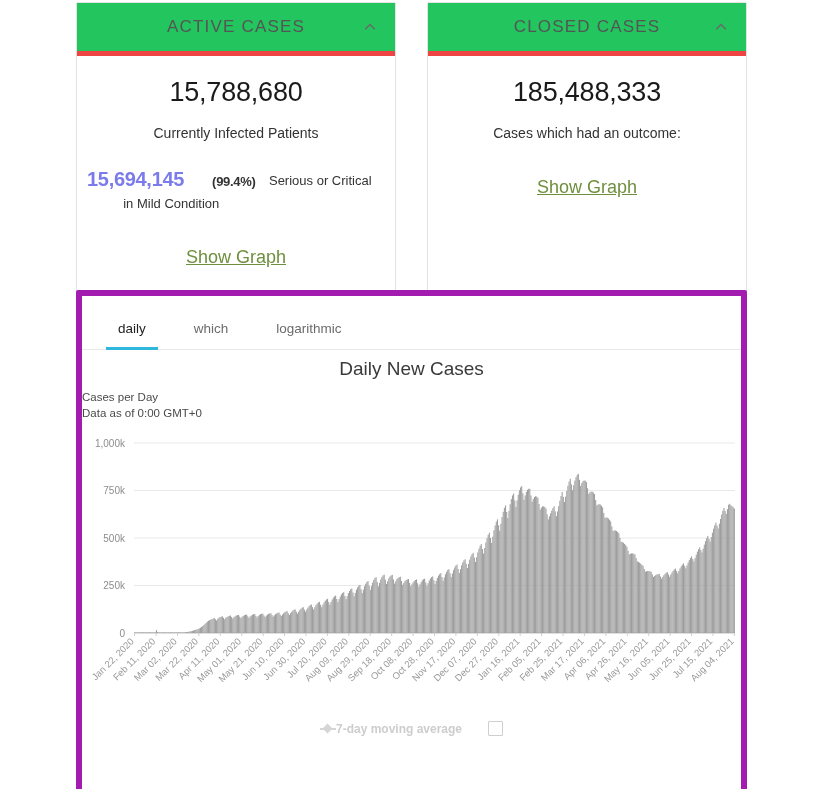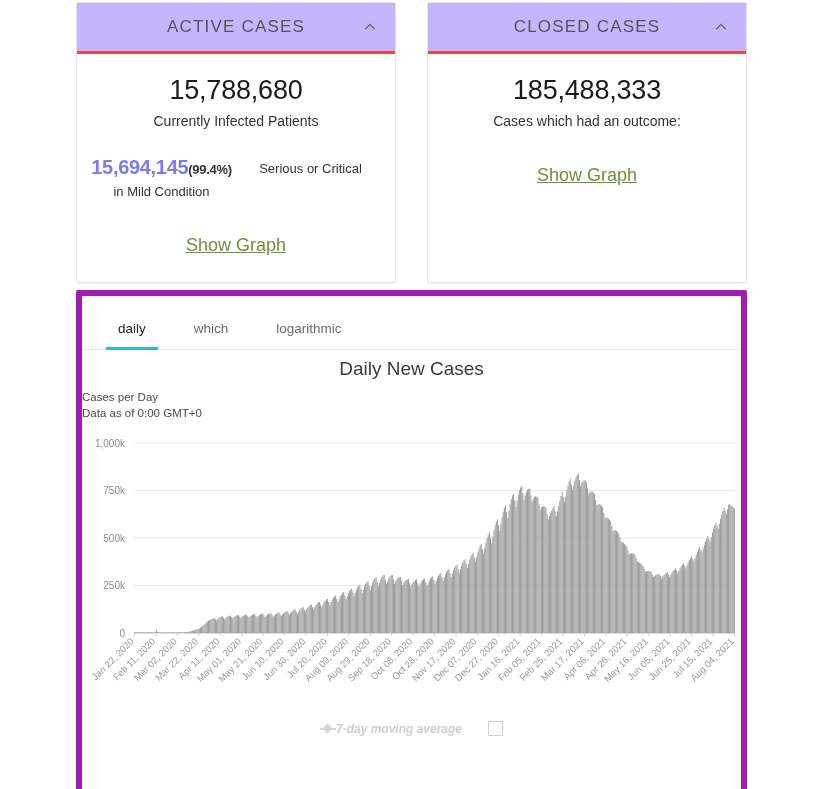--- a/index.html
+++ b/index.html
@@ -32,22 +32,22 @@
   .panel {
     width: 320px;
     background: #ffffff;
     border: 1px solid #e3e3e3;
     border-radius: 2px;
     box-shadow: 0 1px 1px rgba(0,0,0,0.04);
     box-sizing: border-box;
   }
 
   .panel-head {
-    background: #c4b5fd;
-    border-bottom: 3px solid #ef4444;
+    background: #22c55e;
+    border-bottom: 5px solid #ef4444;
     height: 48px;
     position: relative;
     display: flex;
     align-items: center;
     justify-content: center;
   }
 
   .panel-title {
     font-size: 17px;
     color: #555555;
@@ -77,21 +77,21 @@
     font-size: 27px;
     font-weight: normal;
     color: #1a1a1a;
     letter-spacing: -0.2px;
     line-height: 1.1;
   }
 
   .big-caption {
     font-size: 14px;
     color: #333333;
-    margin-top: 7px;
+    margin-top: 17px;
   }
 
   .split {
     display: flex;
     margin-top: 27px;
   }
 
   .split-col {
     flex: 1;
     text-align: center;
@@ -101,20 +101,21 @@
     font-size: 20px;
     font-weight: bold;
     letter-spacing: -0.3px;
     white-space: nowrap;
   }
 
   .split-pct {
     font-size: 13px;
     font-weight: bold;
     color: #333333;
+    padding-left: 28px;
   }
 
   .split-label {
     font-size: 13px;
     color: #333333;
     margin-top: 5px;
   }
 
   .show-graph-wrap {
     margin-top: 36px;
@@ -199,21 +200,20 @@
     align-items: center;
     justify-content: center;
     gap: 26px;
   }
 
   .legend-item {
     display: flex;
     align-items: center;
     color: #cdcdcd;
     font-size: 12px;
-    font-style: italic;
     font-weight: bold;
     cursor: pointer;
     text-align: right;
   }
 
   .legend-marker {
     display: inline-block;
     width: 16px;
     height: 10px;
     position: relative;

